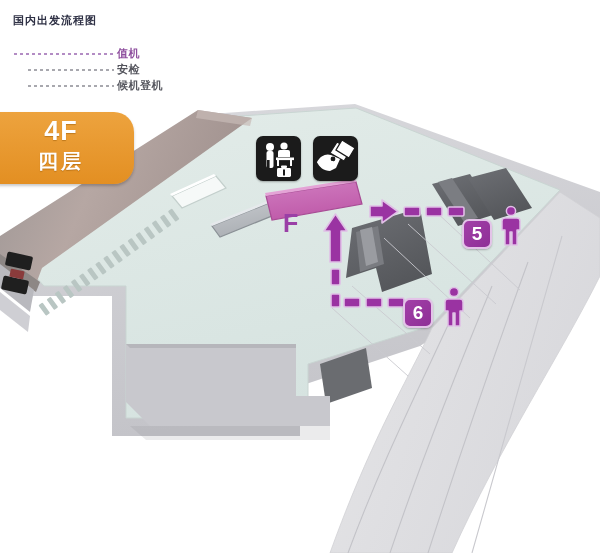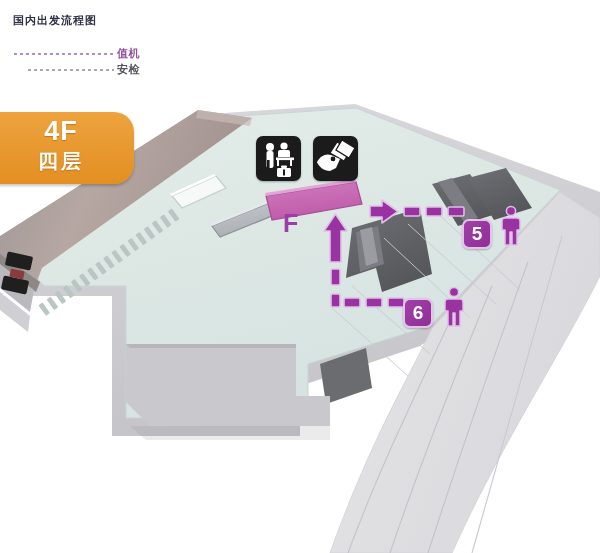--- a/index.html
+++ b/index.html
@@ -107,20 +107,23 @@
   <div id="title">国内出发流程图</div>
 
   <div class="legend-row" id="legend-2">
     <span class="legend-dash grey"></span><span class="legend-label grey">安检</span>
   </div>
 
   <div class="legend-row" id="legend-1">
     <span class="legend-dash purple"></span><span class="legend-label purple">值机</span>
   </div>
 
+  <div class="legend-row" id="legend-3">
+    <span class="legend-dash grey"></span><span class="legend-label grey">候机登机</span>
+  </div>
 
 </div>
 
 <div id="map">
 <svg width="600" height="457" viewBox="0 0 600 457" xmlns="http://www.w3.org/2000/svg">
   <defs>
     <linearGradient id="gFloor" x1="0" y1="0" x2="0.4" y2="1">
       <stop offset="0%" stop-color="#e3ece9"></stop>
       <stop offset="100%" stop-color="#d6e3e0"></stop>
     </linearGradient>

